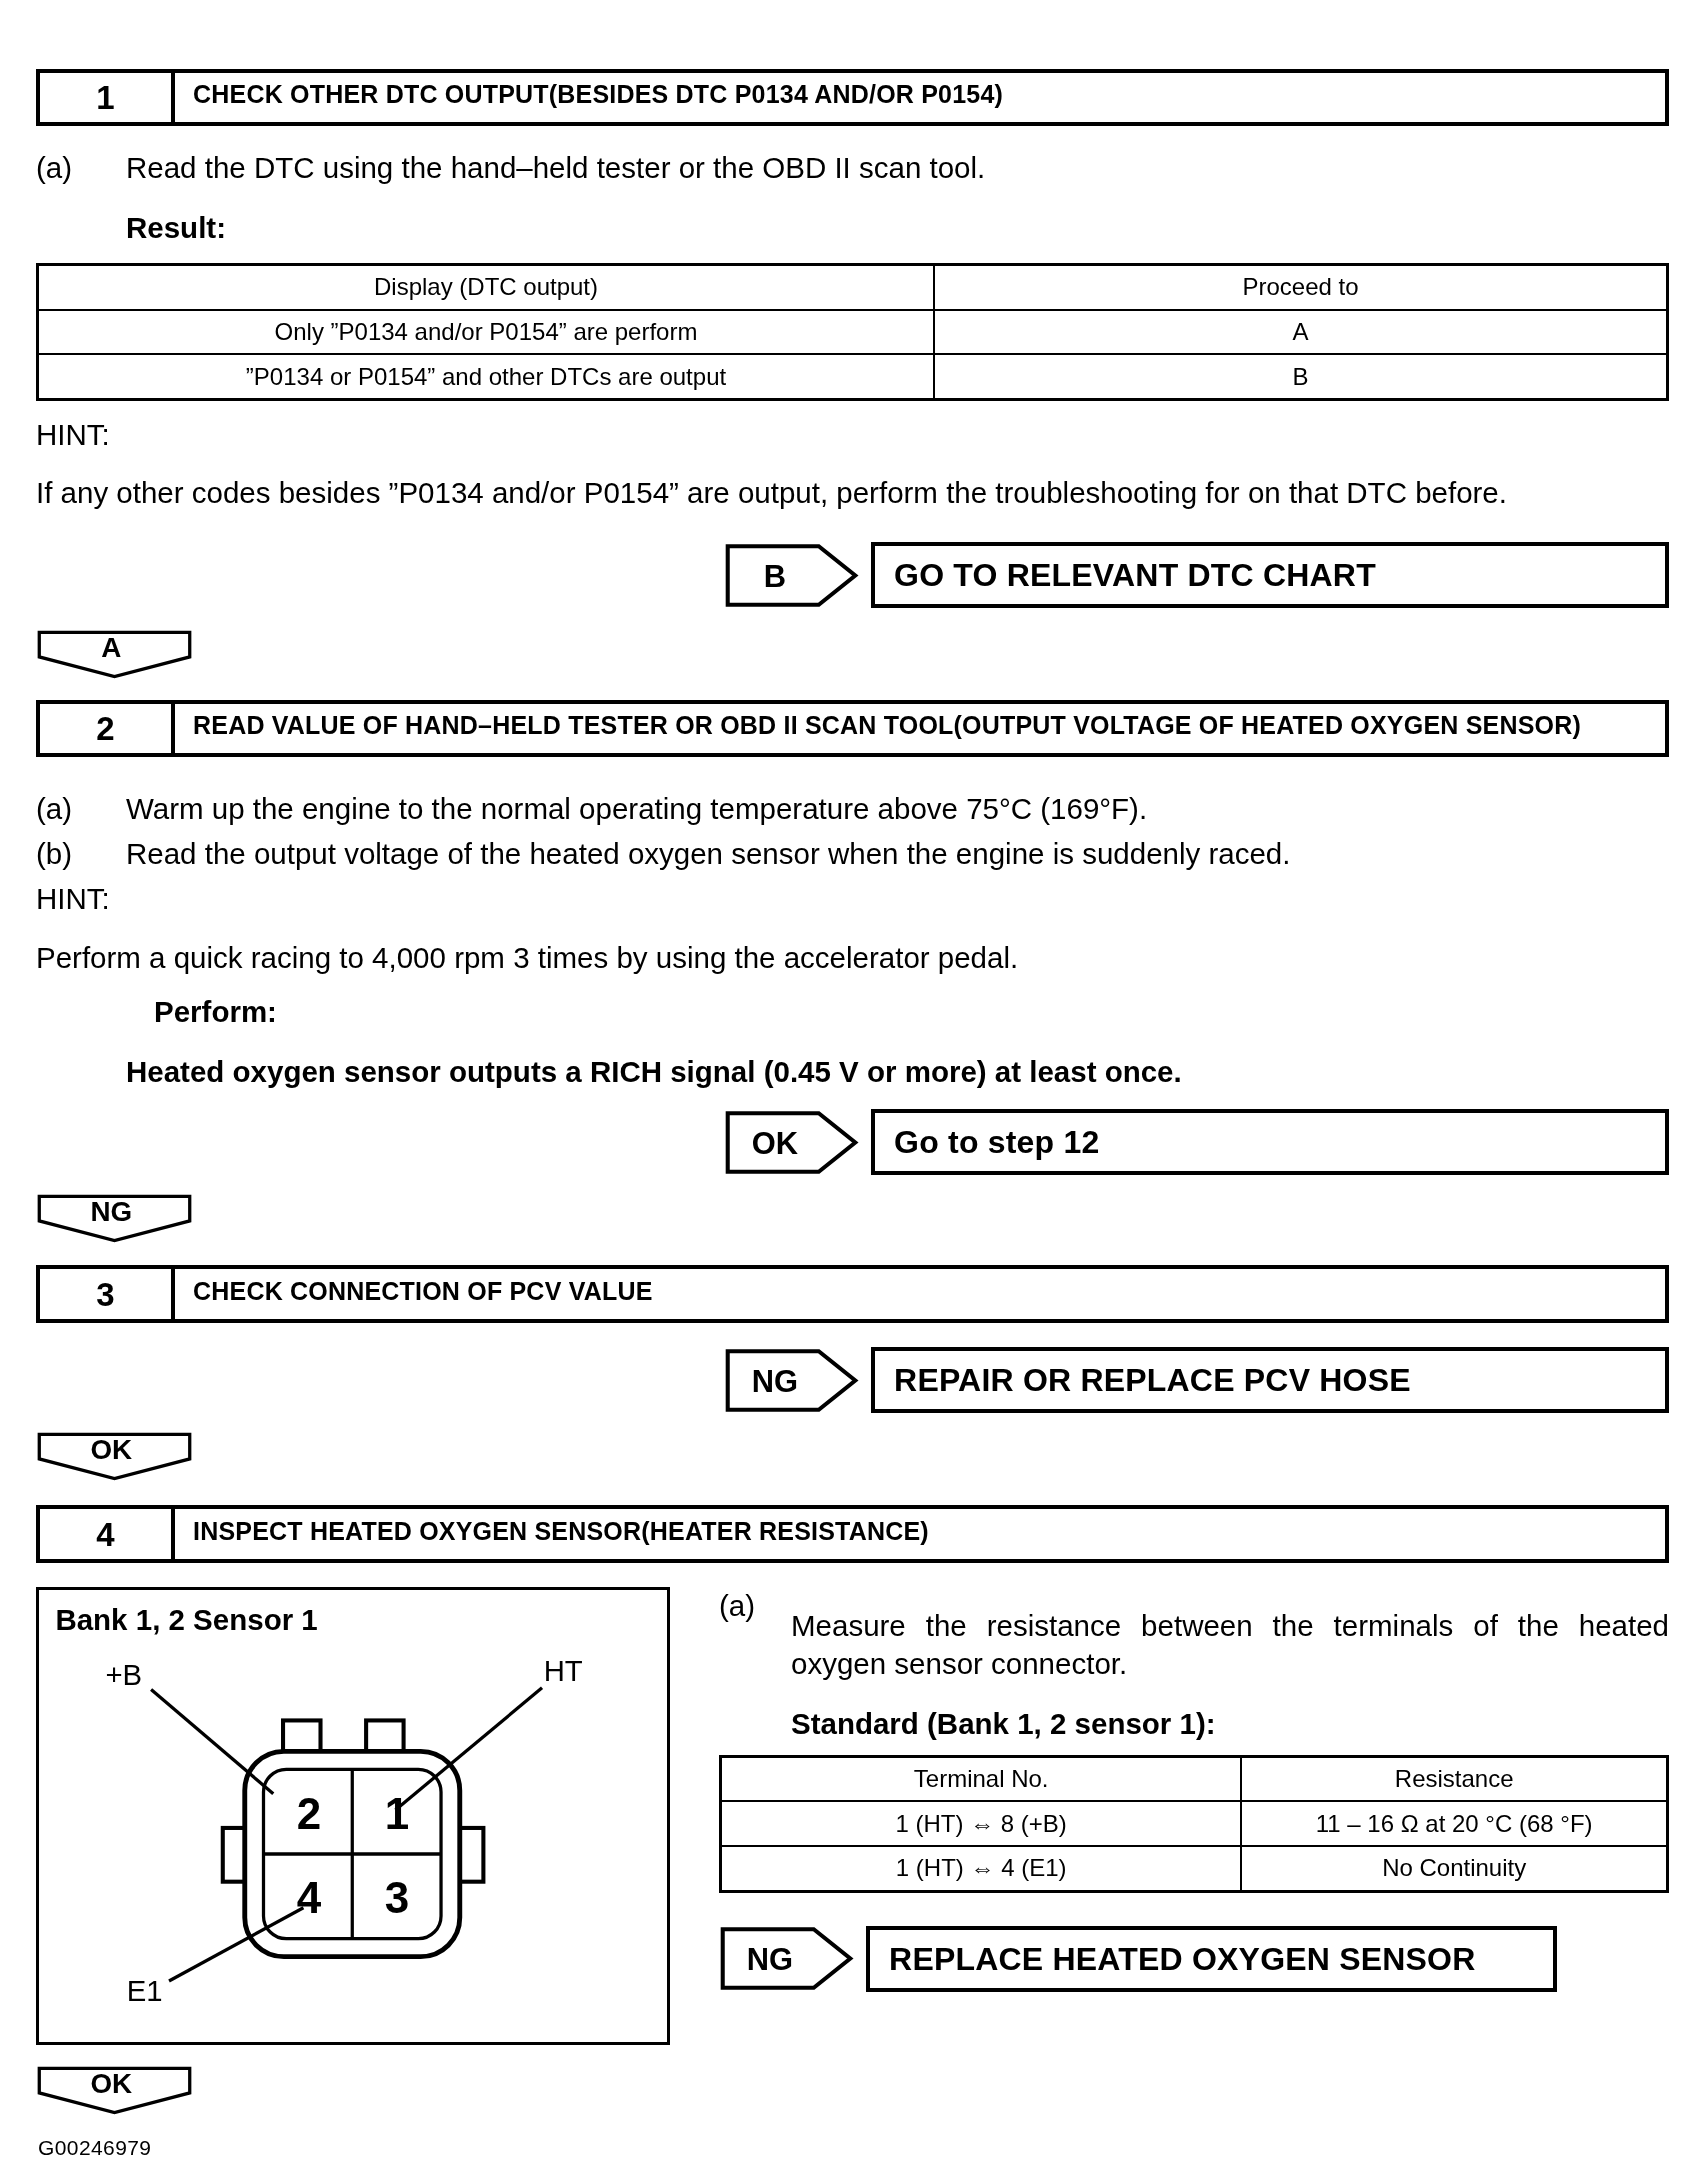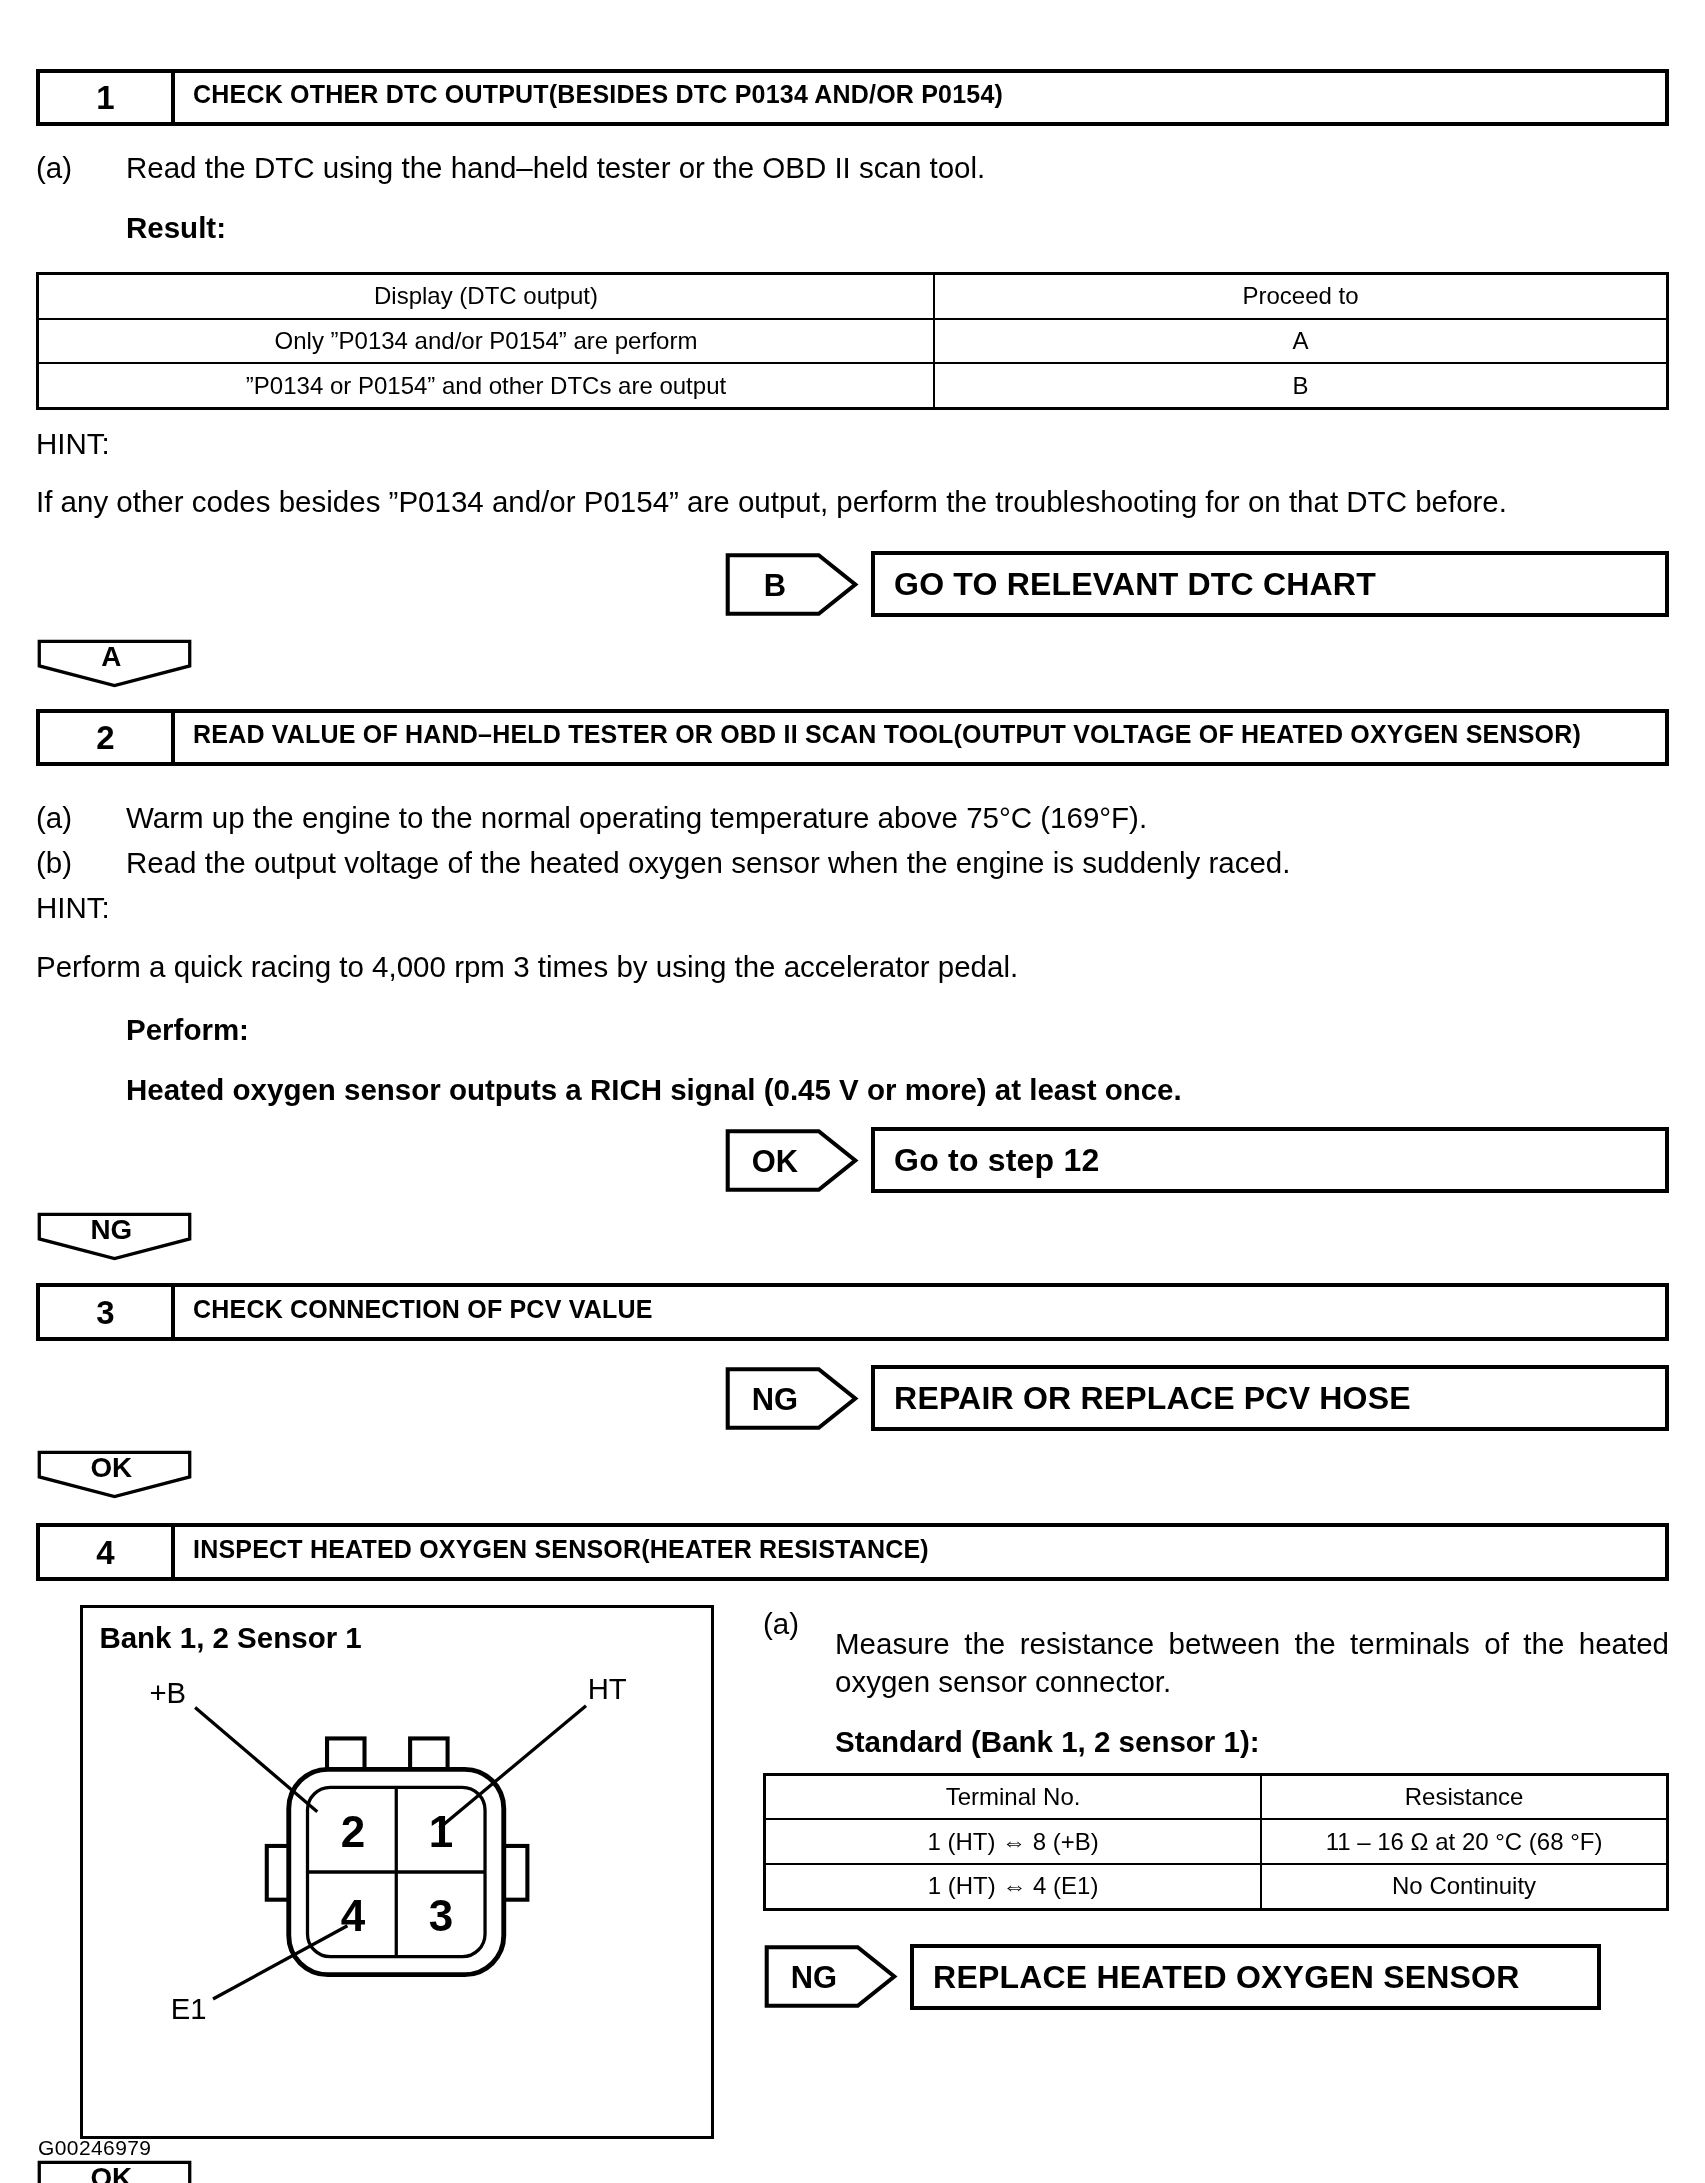--- a/index.html
+++ b/index.html
@@ -96,37 +96,36 @@
     font-weight: 700; font-size: 34px;
     text-anchor: middle; dominant-baseline: central;
   }
 
   
   .two-col { display: flex; align-items: flex-start; }
   .diagram-box {
     flex: 0 0 634px;
     border: 3.3px solid #000;
     padding: 13px 13px 4.9px 16.4px;
-    height: 534px;
-    margin-left: 44px;
+    height: 458px;
   }
   .diagram-title { font-weight: 700; font-size: 29.5px; }
   .diagram-box svg { width: 100%; display: block; margin-top: 1.6px; }
   .diagram-box svg text { font-family: "Liberation Sans", sans-serif; }
   .right-col { flex: 1; margin-left: 49px; }
 
   .conn-line { stroke: #000; stroke-width: 4; fill: none; }
   .conn-shape { stroke: #000; fill: #fff; }
   .conn-label { font-size: 36px; }
   .conn-num { font-size: 54px; font-weight: 700; text-anchor: middle; dominant-baseline: central; }
 
   
   .mt6  { margin-top: 21px; }
   .mt8  { margin-top: 6.5px; }
-  .mt10 { margin-top: 25px; }
+  .mt10 { margin-top: 16px; padding-left: 28px; }
   .mt14 { margin-top: 11.5px; }
   .mt18 { margin-top: 14.7px; }
   .mt22 { margin-top: 18px; }
   .mt24 { margin-top: 19.6px; }
   .mt26 { margin-top: 21px; }
   .mt28 { margin-top: 23px; }
   .mt30 { margin-top: 24.5px; }
   .mt36 { margin-top: 29.5px; }
   .mt40 { margin-top: 33px; }
 

